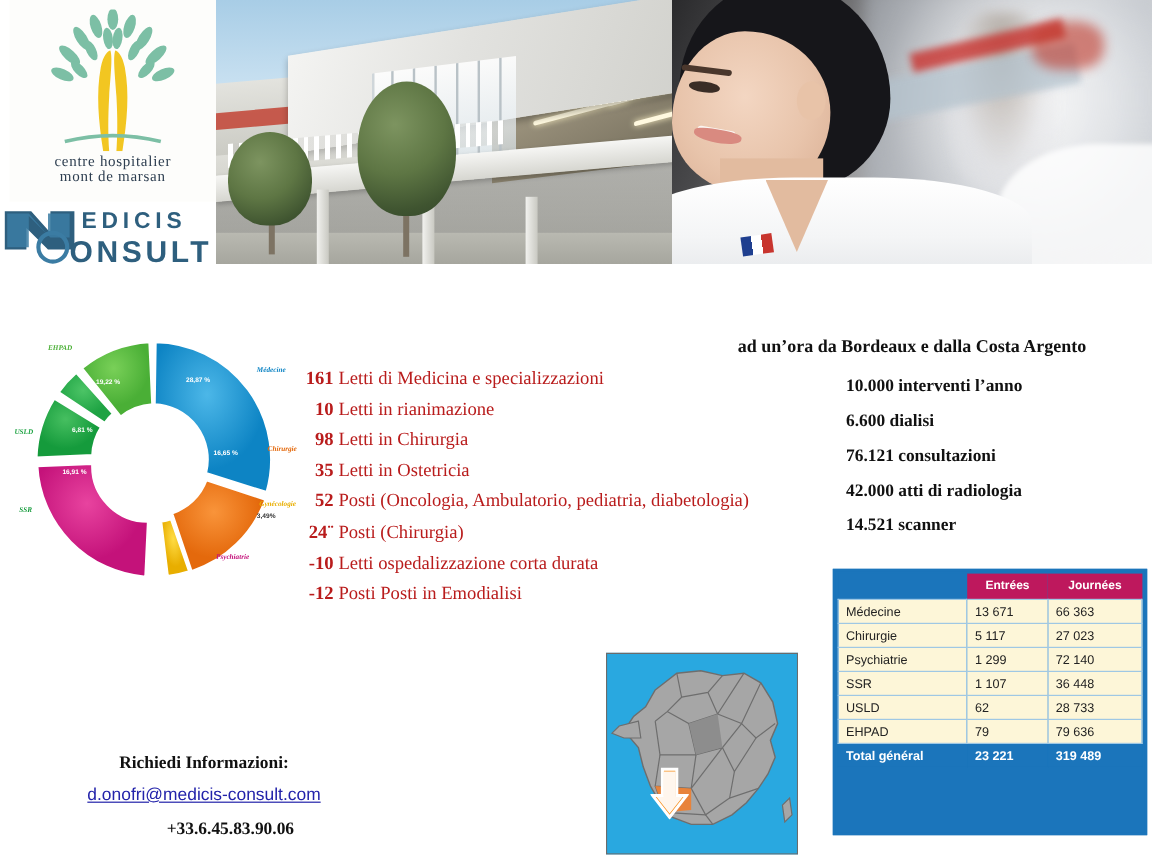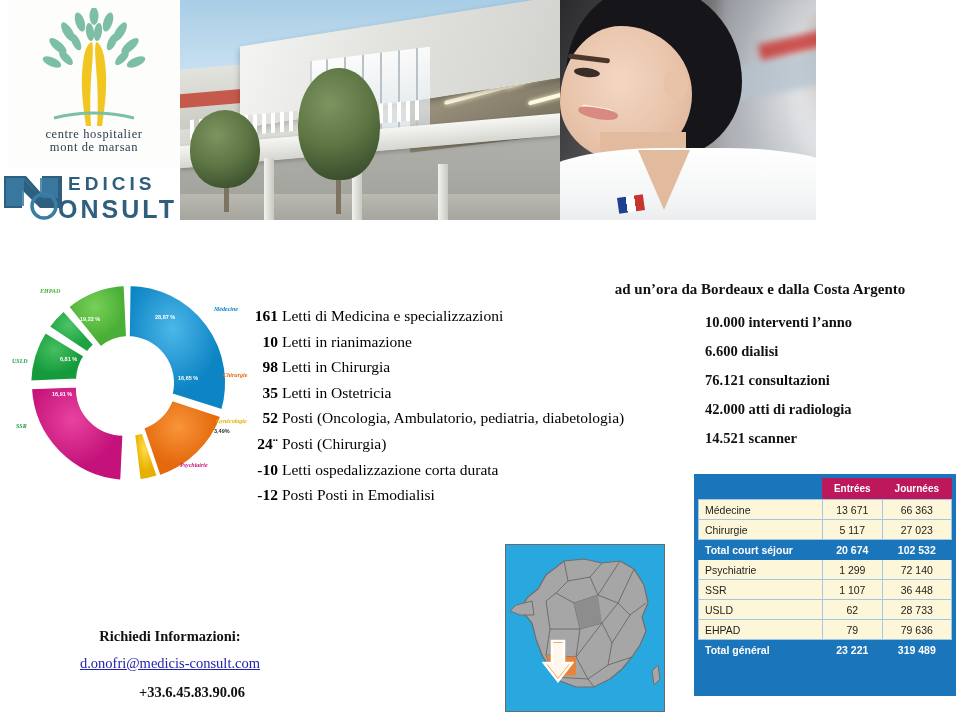--- a/index.html
+++ b/index.html
@@ -5,21 +5,21 @@
   * { box-sizing: border-box; margin: 0; padding: 0; }
   html, body {
     width: 960px; height: 720px;
     font-family: "Liberation Serif", serif;
     background: #ffffff;
     overflow: hidden;
   }
   #page { position: relative; width: 960px; height: 720px; background: #fff; }
 
   
-  .banner { position: absolute; left: 0; top: 0; width: 816px; height: 220px; overflow: hidden; padding-left: 48px; }
+  .banner { position: absolute; left: 0; top: 0; width: 960px; height: 220px; overflow: hidden; padding-left: 48px; }
   .banner-photos { position: absolute; left: 180px; top: 0; width: 780px; height: 220px; overflow: hidden; }
 
   
   .photo-building {
     position: absolute; left: 0; top: 0; width: 400px; height: 220px;
     background:
       linear-gradient(175deg, rgba(255,255,255,0) 58%, rgba(120,120,118,.45) 58.5%, rgba(90,90,88,.30) 100%),
       linear-gradient(to bottom, #a8cde6 0%, #c6dff0 30%, #dfeaf2 46%, #e8e8e4 50%, #dadad4 62%, #cfcfc8 78%, #bdbdb5 100%);
   }
   .pb-roof {
@@ -110,48 +110,48 @@
   }
 
   
   .chart-area { position: absolute; left: 18px; top: 276px; width: 262px; height: 218px; }
   .donut-svg { position: absolute; left: 0; top: 0; }
   .pie-label { position: absolute; font-family: "Liberation Serif", serif; font-size: 6px; font-weight: bold; font-style: italic; white-space: nowrap; }
   .pie-pct { position: absolute; font-family: "Liberation Sans", sans-serif; font-size: 5.5px; font-weight: bold; color: #fff; white-space: nowrap; }
 
   
   .bullets { position: absolute; left: 248px; top: 307px; width: 450px; }
-  .bullets li { list-style: none; font-family: "Liberation Serif", serif; font-size: 15.5px; color: #000000; margin-bottom: 7.6px; white-space: nowrap; }
+  .bullets li { list-style: none; font-family: "Liberation Serif", serif; font-size: 15.5px; color: #b91c1c; margin-bottom: 7.6px; white-space: nowrap; }
   .bnum { font-weight: bold; display: inline-block; width: 30px; text-align: right; margin-right: 4px; }
 
   
   .stats { position: absolute; left: 705px; top: 314px; width: 250px; }
   .stats div { font-family: "Liberation Serif", serif; font-weight: bold; font-size: 14.5px; color: #111; margin-bottom: 12px; white-space: nowrap; }
 
   
   .tbl-wrap { position: absolute; left: 694px; top: 474px; width: 262px; height: 222px; border: 2px solid #1b75bb; background: #1b75bb; padding: 2px; }
   table.stats-tbl { width: 100%; border-collapse: collapse; font-family: "Liberation Sans", sans-serif; font-size: 10.5px; }
   table.stats-tbl th {
     background: #be185d; color: #fff; font-weight: bold; font-size: 10px; text-align: center; padding: 5px 6px;
   }
   table.stats-tbl th.blank { background: #1b75bb; }
   table.stats-tbl td { background: #fdf6d8; color: #222; padding: 3.5px 6px; border: 1px solid #9fc8e4; }
   table.stats-tbl td.lbl { text-align: left; }
-  table.stats-tbl td.num { text-align: center; }
+  table.stats-tbl td.num { text-align: left; }
   table.stats-tbl tr.total td { background: #1b75bb; color: #fff; font-weight: bold; border-color: #1b75bb; }
 
   
   .map-wrap { position: absolute; left: 505px; top: 544px; width: 160px; height: 168px; border: 1px solid #6b6b6b; background: #29a8e0; overflow: hidden; }
   .map-svg { position: absolute; left: 0; top: 0; }
   .map-arrow { position: absolute; left: 36px; top: 94px; width: 32px; height: 44px; }
 
   
   .contact { position: absolute; left: 20px; top: 628px; width: 300px; text-align: center; }
   .contact .ctitle { font-family: "Liberation Serif", serif; font-weight: bold; font-size: 14.5px; color: #111; }
-  .contact .cmail { font-family: Liberation Serif, serif; font-size: 14.5px; color: #2222aa; text-decoration: underline; margin-top: 10px; display: block; }
+  .contact .cmail { font-family: Liberation Sans, sans-serif; font-size: 14.5px; color: #2222aa; text-decoration: underline; margin-top: 10px; display: block; }
   .contact .cphone { font-family: "Liberation Serif", serif; font-weight: bold; font-size: 14.5px; color: #111; margin-top: 12px; display: block; padding-left: 44px; }
 </style>
 </head>
 <body>
 
 <div id="page">
 
   <div class="banner">
     <div class="banner-photos">
 
@@ -356,25 +356,20 @@
         <tr>
             <td class="lbl">Médecine</td>
             <td class="num">13 671</td>
             <td class="num">66 363</td>
           </tr>
         <tr>
             <td class="lbl">Chirurgie</td>
             <td class="num">5 117</td>
             <td class="num">27 023</td>
           </tr>
-        <tr class="total">
-            <td class="lbl">Total court séjour</td>
-            <td class="num">20 674</td>
-            <td class="num">102 532</td>
-          </tr>
         <tr>
             <td class="lbl">Psychiatrie</td>
             <td class="num">1 299</td>
             <td class="num">72 140</td>
           </tr>
         <tr>
             <td class="lbl">SSR</td>
             <td class="num">1 107</td>
             <td class="num">36 448</td>
           </tr>

